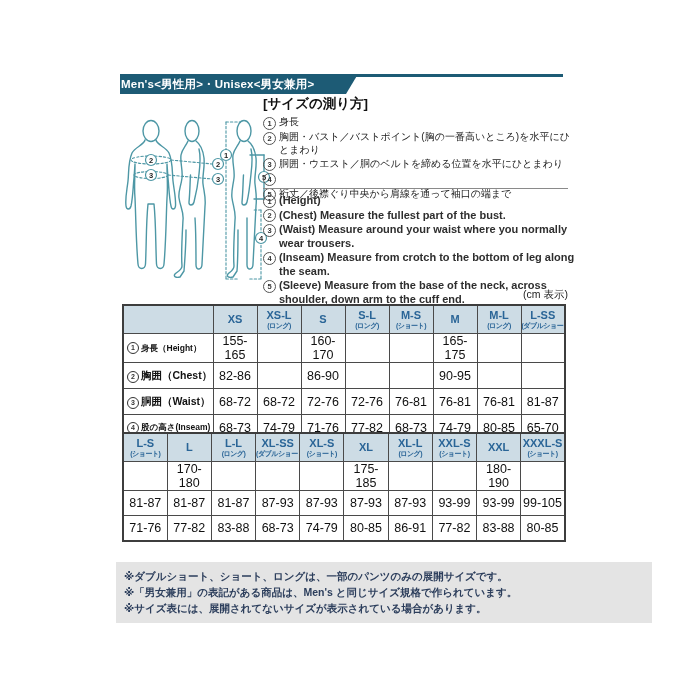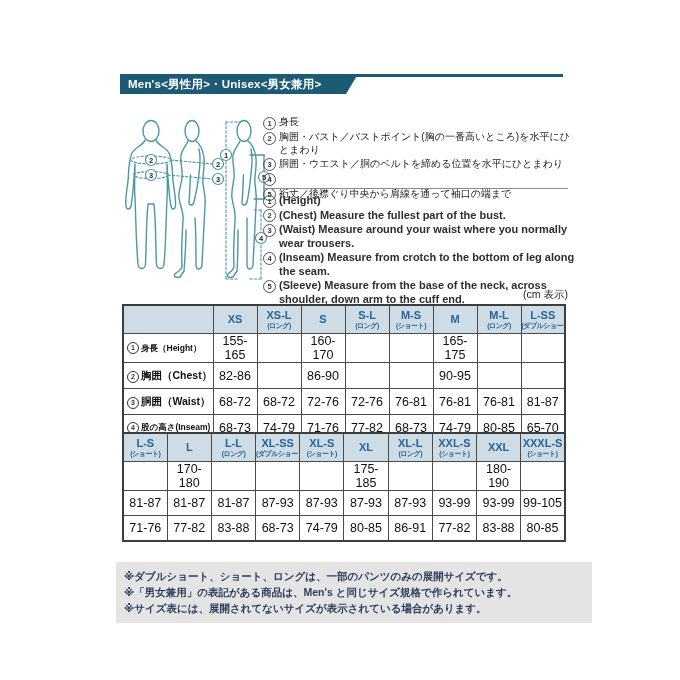--- a/index.html
+++ b/index.html
@@ -5,21 +5,21 @@
   html,body{margin:0;padding:0;background:#fff;}
   .canvas{
     position:relative;width:680px;height:680px;background:#ffffff;overflow:hidden;
     font-family:"Liberation Sans","DejaVu Sans",sans-serif;color:#1a1a1a;
   }
   
   .top-rule{position:absolute;left:120px;top:74px;width:443px;height:3px;background:#1d5b75;}
   .header-tab{
     position:absolute;left:120px;top:74px;width:238px;height:20px;background:#1d5b75;
     clip-path:polygon(0 0,100% 0,calc(100% - 12px) 100%,0 100%);
-    color:#ffffff;font-size:11.5px;font-weight:bold;line-height:20px;padding-left:8px;
+    color:#ffffff;font-size:11.5px;font-weight:bold;line-height:20px;padding-left:1px;
     box-sizing:border-box;white-space:nowrap;letter-spacing:0.2px;
   }
   
   .figures{position:absolute;left:116px;top:98px;}
   .figures path,.figures ellipse{fill:none;stroke:#4d97a5;stroke-width:1.4;stroke-linecap:round;stroke-linejoin:round;}
   .figures .dash{stroke-width:1.1;stroke-dasharray:2.4 2;}
   .figures circle{fill:#ffffff;stroke:#4d97a5;stroke-width:1.2;}
   .figures text{fill:#222;font-size:7.5px;font-weight:bold;font-family:"Liberation Sans",sans-serif;text-anchor:middle;}
   
   .guide-title{position:absolute;left:263px;top:95px;font-size:13.5px;font-weight:bold;color:#111;}
@@ -51,21 +51,21 @@
   }
   .size-table td.label .cnum{width:10px;height:10px;line-height:10px;font-size:7px;margin-right:2px;border-color:#333;}
   .size-table td.label.small{font-size:8.5px;}
   .diag{
     background-image:linear-gradient(to top right,
       transparent calc(50% - 0.7px),#6b6b6b calc(50% - 0.7px),
       #6b6b6b calc(50% + 0.7px),transparent calc(50% + 0.7px));
   }
   
   .notes{
-    position:absolute;left:116px;top:562px;width:476px;box-sizing:border-box;background:#e4e4e4;
+    position:absolute;left:116px;top:562px;width:536px;box-sizing:border-box;background:#e4e4e4;
     padding:6px 8px 7px 8px;color:#2c3e5c;font-size:10.5px;font-weight:bold;line-height:16px;
   }
   .notes .note-line{white-space:nowrap;}
 </style>
 </head>
 <body>
 
 <div class="canvas">
 
   <div class="top-rule"></div>
@@ -139,20 +139,21 @@
     <g>
       <circle cx="148" cy="79" r="5.5"></circle>
         <text x="148" y="81.6">5</text>
     </g>
     <g>
       <circle cx="145" cy="140" r="5.5"></circle>
         <text x="145" y="142.6">4</text>
     </g>
   </svg>
 
+  <div class="guide-title">[サイズの測り方]</div>
   <div class="jp-list" id="jp-list">
       <div class="row">
         <span class="cnum">1</span>
         <span class="txt">身長</span>
       </div>
       <div class="row">
         <span class="cnum">2</span>
         <span class="txt">胸囲・バスト／バストポイント(胸の一番高いところ)を水平にひとまわり</span>
       </div>
       <div class="row">

